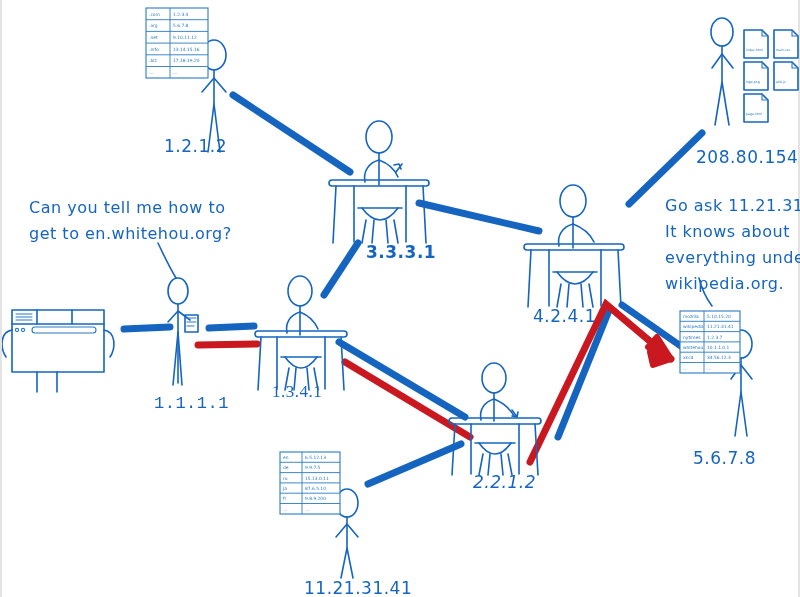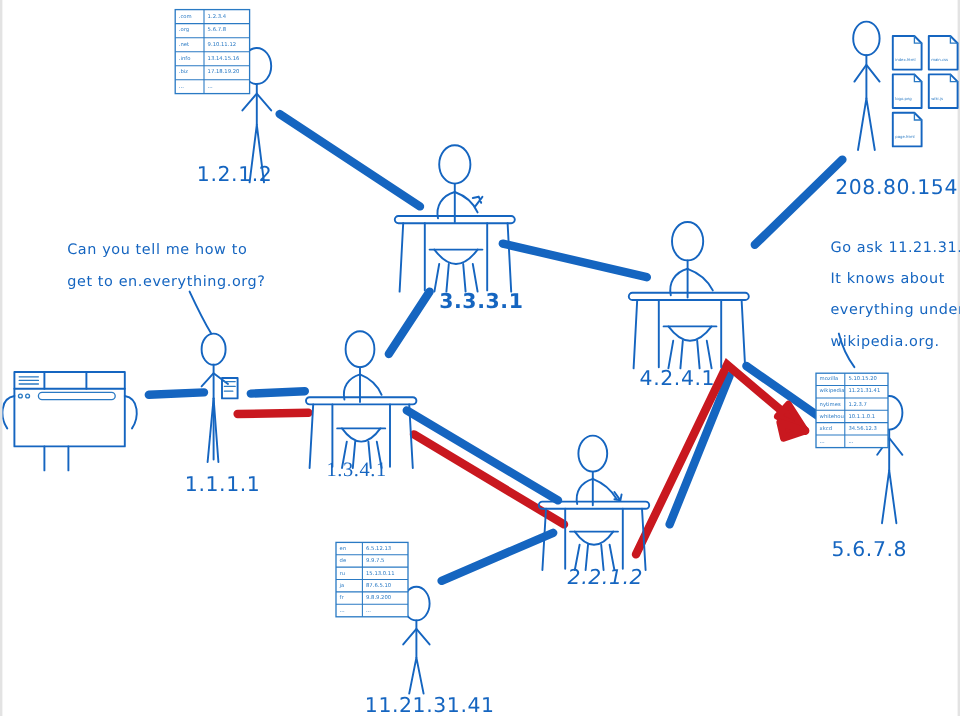--- a/index.html
+++ b/index.html
@@ -3,21 +3,21 @@
 <meta charset="utf-8">
 <style>
   html,body{margin:0;padding:0;background:#ffffff;}
   body{width:800px;height:597px;font-family:"DejaVu Sans",sans-serif;overflow:hidden;}
   #stage{position:relative;width:800px;height:597px;background:#fff;
          border-left:2px solid #e3e3e3;border-right:2px solid #e3e3e3;box-sizing:border-box;}
   svg.layer{position:absolute;left:0;top:0;width:800px;height:597px;}
   .lbl{position:absolute;color:#1565c0;font-family:"DejaVu Sans",sans-serif;
        letter-spacing:.5px;white-space:nowrap;}
   .ip{font-size:17px;}
-  .note{font-size:12px;line-height:26px;color:#1565c0;margin-left:27px;}
+  .note{font-size:16px;line-height:26px;color:#1565c0;}
   .tbl-txt{position:absolute;color:#2a7ac4;font-size:4.4px;white-space:nowrap;
            font-family:"DejaVu Sans",sans-serif;}
   .file-txt{position:absolute;color:#2a7ac4;font-size:3.2px;white-space:nowrap;}
 </style>
 </head>
 <body>
 
 <div id="stage">
 
   <svg class="layer" viewBox="0 0 800 597">
@@ -212,32 +212,32 @@
       <path class="s" d="M477,443 C482,450 488,454 493,454 C498,454 504,450 509,443"></path>
       <path class="s" d="M481,454 L477,475 M506,454 L510,475"></path>
       <path class="s" d="M488,454 L486,475 M499,454 L501,475"></path>
     </g>
 
     <path class="s" d="M697,278 C700,290 704,298 710,306"></path>
   </svg>
 
   <div class="lbl note" style="left:27px;top:195px;">
     <div>Can you tell me how to</div>
-    <div>get to en.everything.org?</div>
+    <div>get to en.whitehou.org?</div>
   </div>
 
   <div class="lbl note" style="left:663px;top:193px;">
     <div>Go ask 11.21.31.41.</div>
     <div>It knows about</div>
     <div>everything under</div>
     <div>wikipedia.org.</div>
   </div>
 
   <div class="lbl ip" style="left:162px;top:136px;">1.2.1.2</div>
-  <div class="lbl ip" style="left:152px;top:394px;">1.1.1.1</div>
+  <div class="lbl ip" style="left:152px;top:394px;font-family:Liberation Mono, monospace;">1.1.1.1</div>
   <div class="lbl ip" style="left:270px;top:382px;font-family:Liberation Serif, serif;">1.3.4.1</div>
   <div class="lbl ip" style="left:364px;top:242px;font-weight:bold;">3.3.3.1</div>
   <div class="lbl ip" style="left:531px;top:306px;">4.2.4.1</div>
   <div class="lbl ip" style="left:471px;top:472px;font-style:italic;">2.2.1.2</div>
   <div class="lbl ip" style="left:302px;top:578px;">11.21.31.41</div>
   <div class="lbl ip" style="left:691px;top:448px;">5.6.7.8</div>
   <div class="lbl ip" style="left:694px;top:147px;">208.80.154.224</div>
 
   <div id="tbl-root">
       <div class="tbl-txt" style="left: 147px; top: 11.5px;">.com</div>

